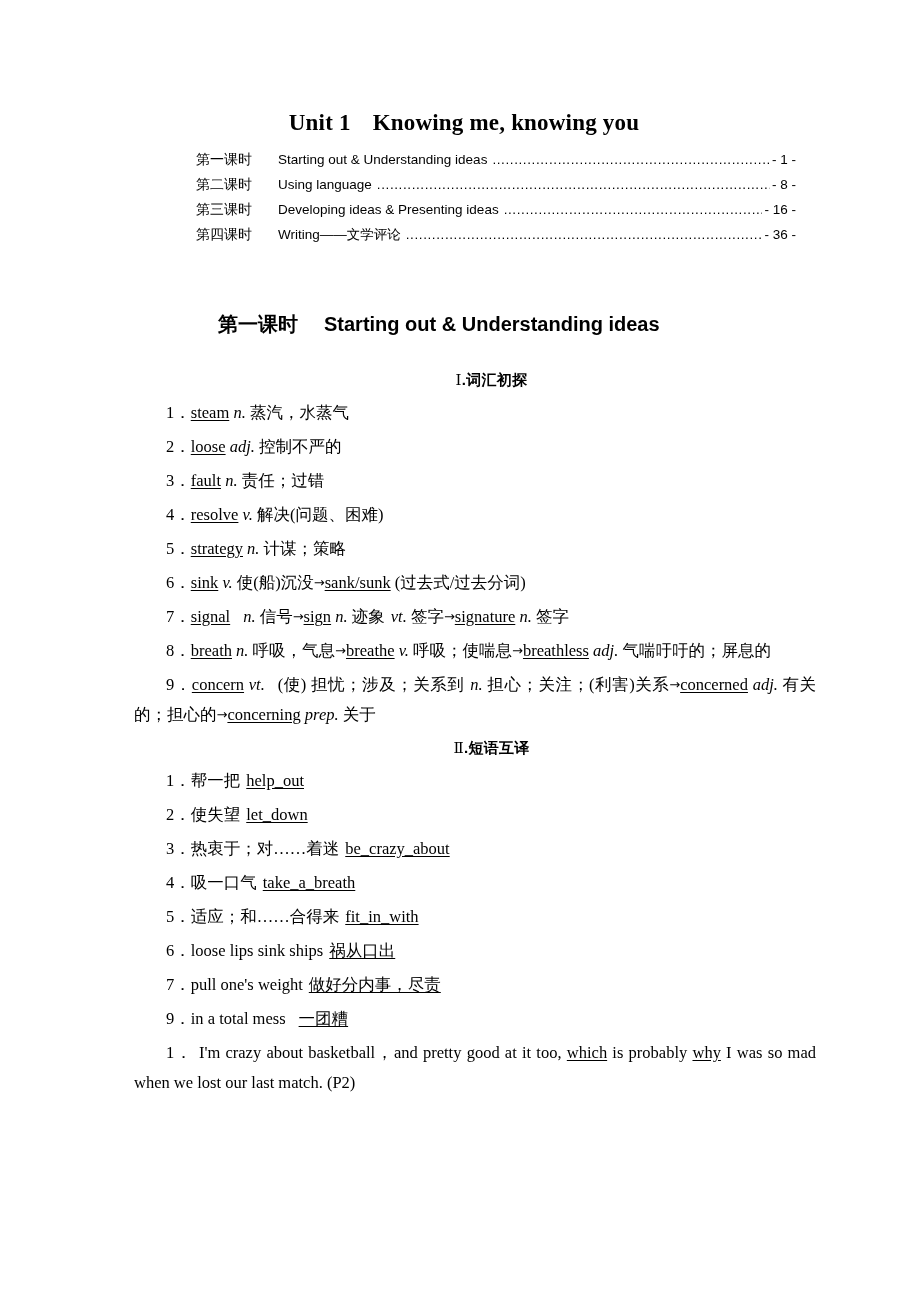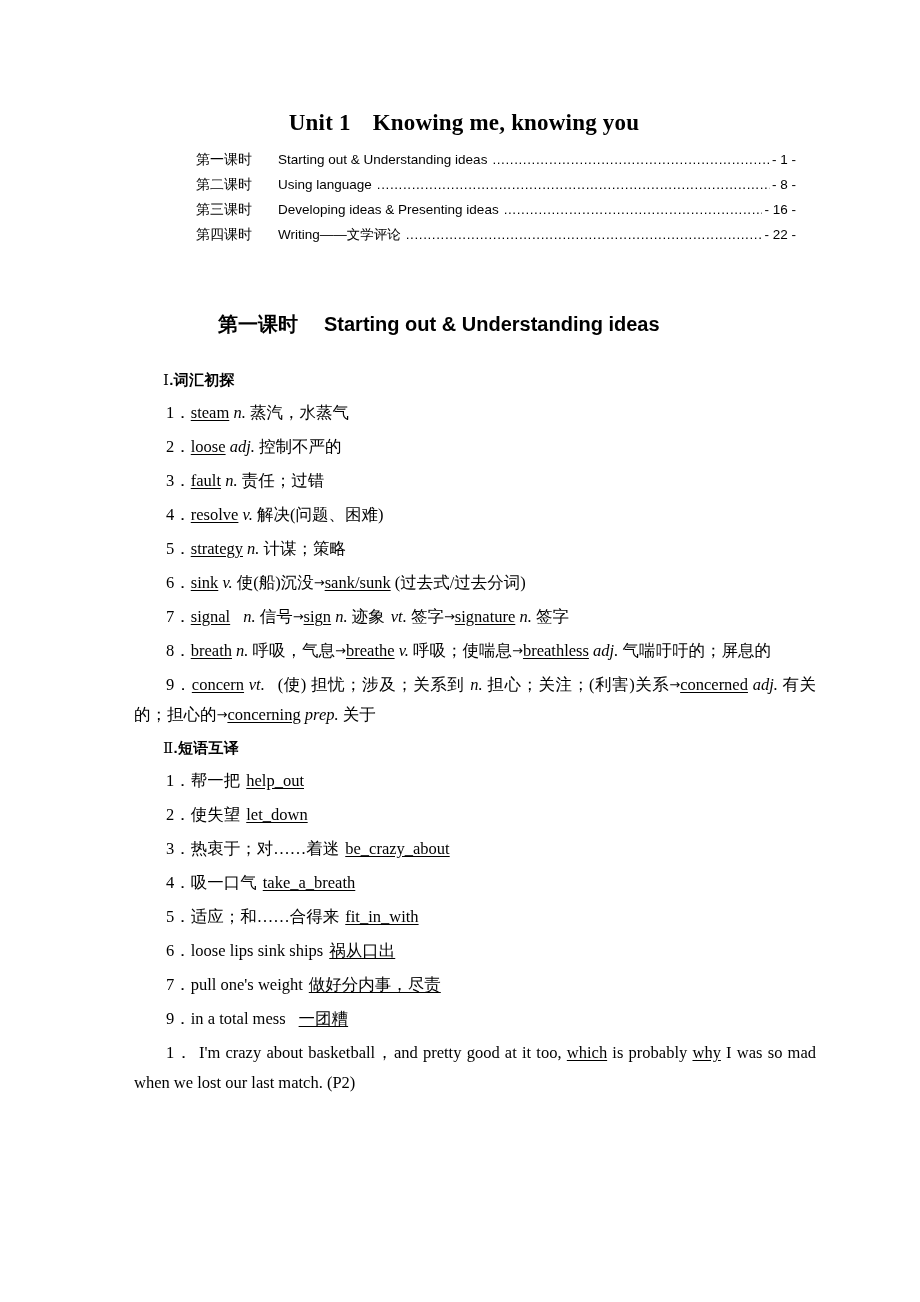--- a/index.html
+++ b/index.html
@@ -97,20 +97,21 @@
     width: 690px;
   }
 
   .sec-title {
     font-family: "Liberation Sans", "DejaVu Sans", sans-serif;
     font-weight: bold;
     font-size: 15px;
     margin: 0 0 2px 33px;
     line-height: 27px;
     letter-spacing: 0.3px;
+    text-align: center;
   }
   .sec-title .rn {
     font-family: "Liberation Serif", "DejaVu Serif", serif;
     font-weight: normal;
     font-size: 15px;
   }
 
   .item {
     font-size: 16.5px;
     line-height: 30px;
@@ -155,21 +156,21 @@
       <span class="toc-lesson">第三课时</span>
       <span class="toc-title">Developing ideas &amp; Presenting ideas</span>
       <span class="toc-dots">.........................................................................................................</span>
       <span class="toc-page">- 16 -</span>
     </div>
 
     <div class="toc-row">
       <span class="toc-lesson">第四课时</span>
       <span class="toc-title">Writing——文学评论</span>
       <span class="toc-dots">.........................................................................................................</span>
-      <span class="toc-page">- 22 -</span>
+      <span class="toc-page">- 36 -</span>
     </div>
 
   </div>
 
   <div class="lesson-heading">
     <span class="lh-cn">第一课时</span><span>Starting out &amp; Understanding ideas</span>
   </div>
 
   <div class="body-wrap">
 

